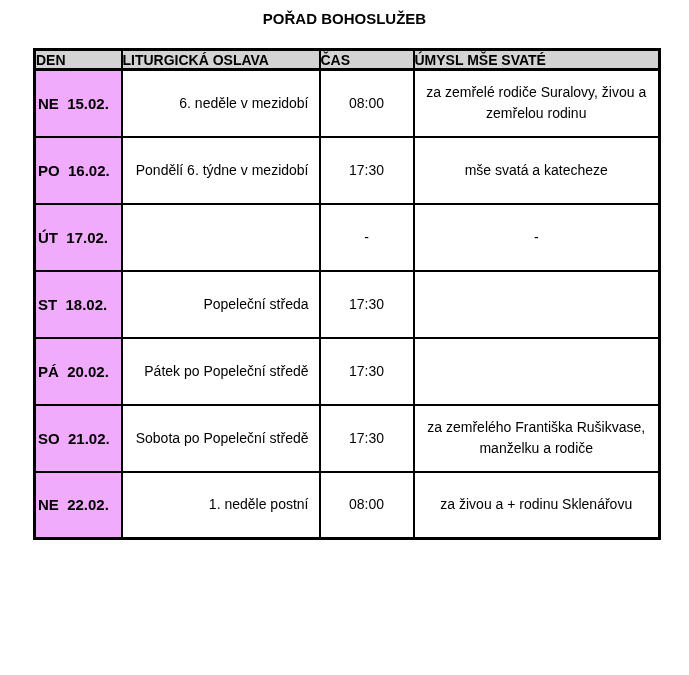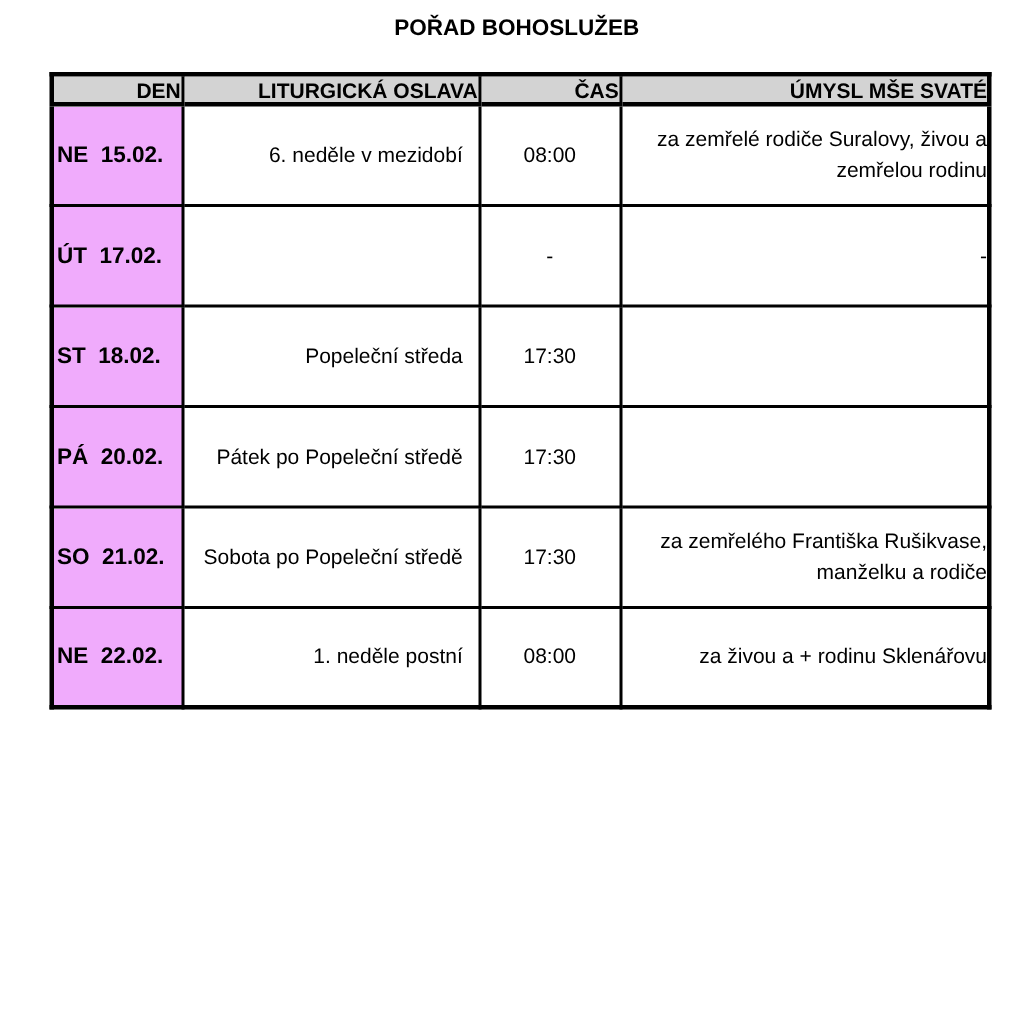--- a/index.html
+++ b/index.html
@@ -47,21 +47,21 @@
     vertical-align: middle;
     font-size: 14px;
     line-height: 21px;
     overflow: hidden;
   }
   tr.header-row th {
     background: #d3d3d3;
     height: 20px;
     font-size: 14px;
     font-weight: bold;
-    text-align: right;
+    text-align: left;
     border-bottom: 3px solid #000000;
     line-height: 16px;
   }
   tr.data-row { height: 67px; }
   td.den {
     background: #f0abfc;
     font-weight: bold;
     font-size: 15px;
     text-align: left;
     padding-left: 2px;
@@ -69,21 +69,21 @@
   }
   td.oslava {
     text-align: right;
     padding: 0 10px;
   }
   td.cas {
     text-align: center;
     padding: 0 2px;
   }
   td.umysl {
-    text-align: right;
+    text-align: center;
     padding: 0 0;
   }
 </style>
 </head>
 <body>
 
 <div class="page">
 
   <div class="title-block">
     <div class="title-line">POŘAD BOHOSLUŽEB</div>
@@ -103,20 +103,26 @@
         <th>ČAS</th>
         <th>ÚMYSL MŠE SVATÉ</th>
       </tr>
     </thead>
     <tbody>
       <tr class="data-row">
         <td class="den">NE  15.02.</td>
         <td class="oslava">6. neděle v mezidobí</td>
         <td class="cas">08:00</td>
         <td class="umysl">za zemřelé rodiče Suralovy, živou a zemřelou rodinu</td>
+      </tr>
+      <tr class="data-row">
+        <td class="den">PO  16.02.</td>
+        <td class="oslava">Pondělí 6. týdne v mezidobí</td>
+        <td class="cas">17:30</td>
+        <td class="umysl">mše svatá a katecheze</td>
       </tr>
       <tr class="data-row">
         <td class="den">ÚT  17.02.</td>
         <td class="oslava"></td>
         <td class="cas">-</td>
         <td class="umysl">-</td>
       </tr>
       <tr class="data-row">
         <td class="den">ST  18.02.</td>
         <td class="oslava">Popeleční středa</td>

